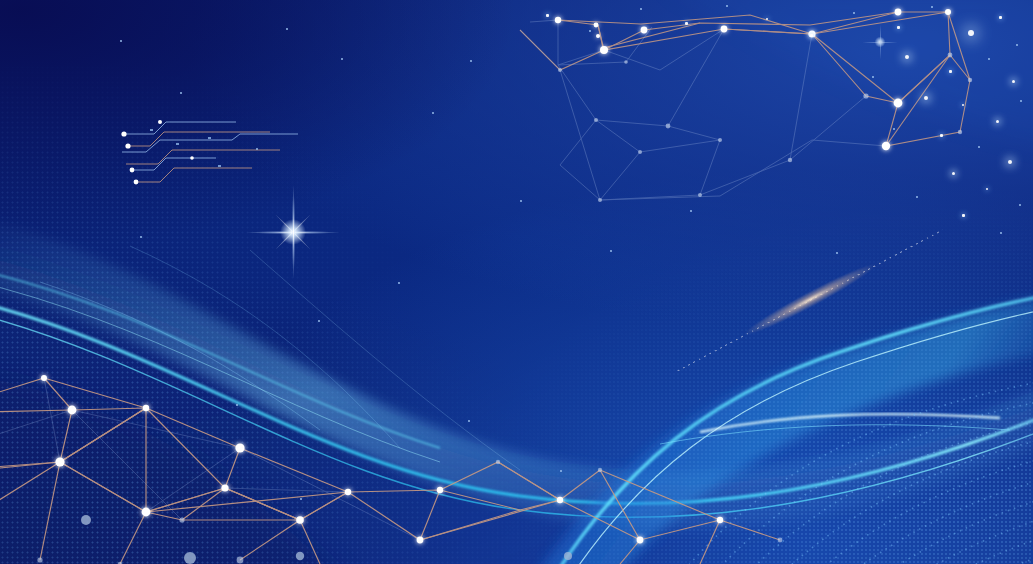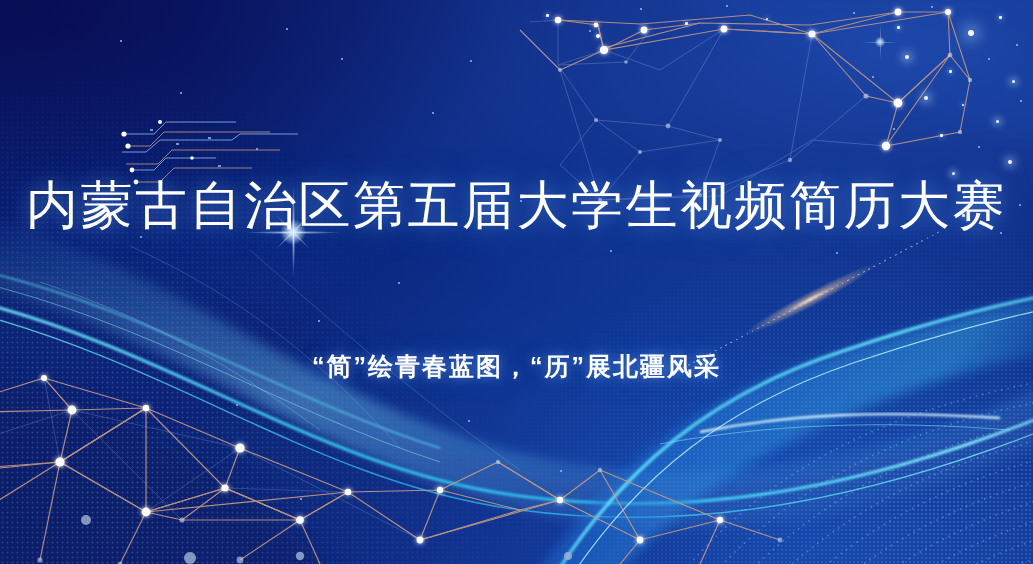--- a/index.html
+++ b/index.html
@@ -489,17 +489,15 @@
     <span class="core"></span>
   </div>
   <div class="flare4" style="left:880px; top:42px; transform:scale(.42); opacity:.85;">
     <span class="core"></span>
   </div>
 
   <div class="comet-line" style="left:660px; top:300px;"></div>
   <div class="comet" style="left:735px; top:292px;"></div>
 
   <div class="content">
-    <div class="title">内蒙古自治区第五届大学生视频简历大赛</div>
-    <div class="subtitle">“简”绘青春蓝图，“历”展北疆风采</div>
   </div>
 
 </div>
 
 </body></html>

